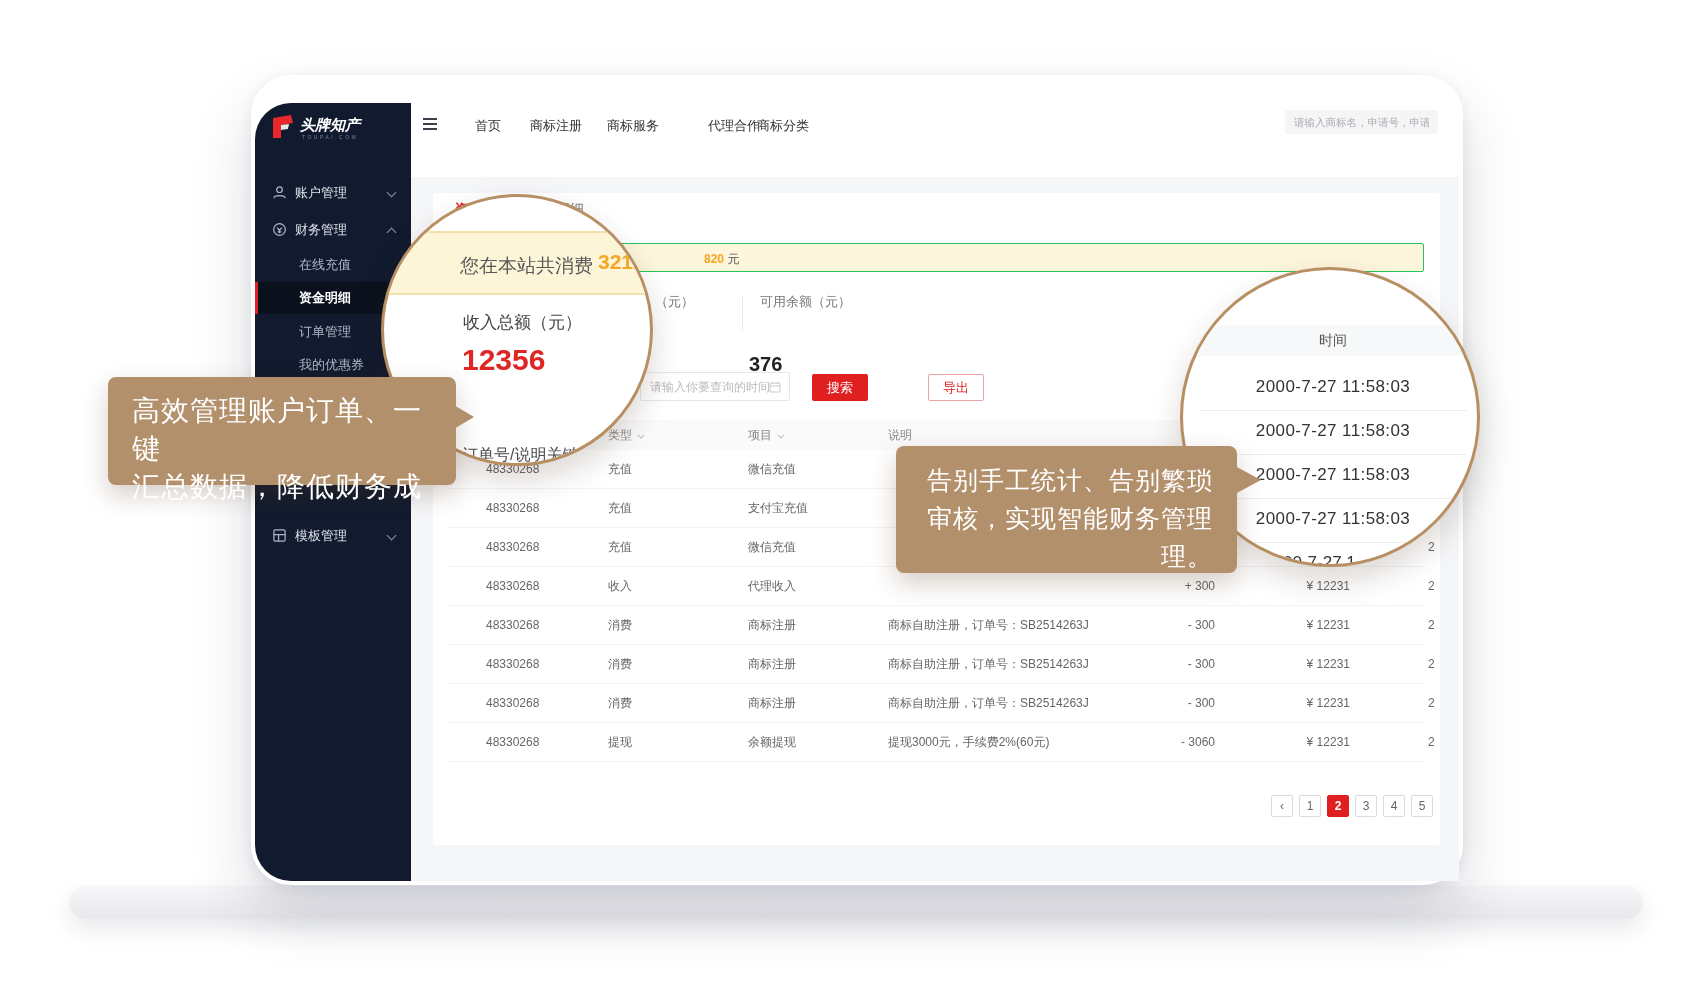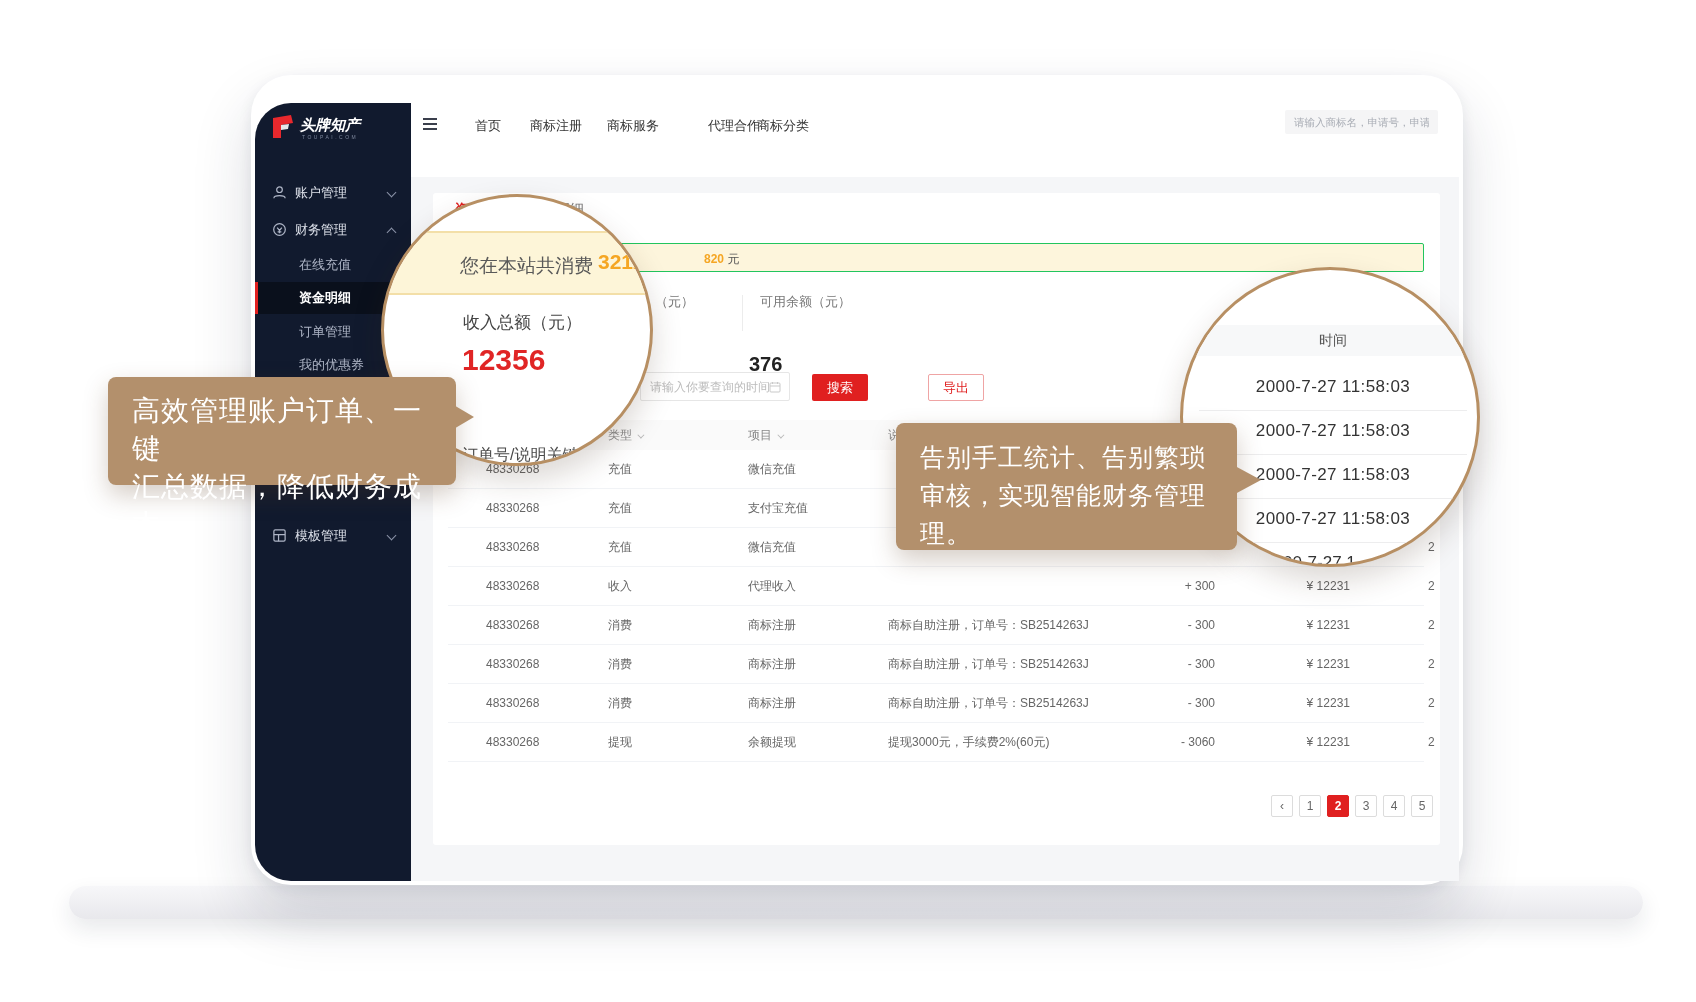--- a/index.html
+++ b/index.html
@@ -314,18 +314,18 @@
   <div class="timesep" style="top:272px;"></div>
   <div class="abs" style="left:100px;top:283px;font-size:17px;color:#333;">00-7-27  1</div>
 </div>
 
 <div class="tip" style="left:108px;top:377px;width:348px;height:108px;">
   <div>高效管理账户订单、一键</div>
   <div>汇总数据，降低财务成本</div>
 </div>
 <div class="tip-arrow" style="left:452px;top:404px;border-top:13px solid transparent;border-bottom:13px solid transparent;border-left:22px solid #b3906c;"></div>
 
-<div class="tip" style="left:896px;top:423px;width:341px;height:127px;font-size:25px;">
+<div class="tip" style="left:896px;top:446px;width:341px;height:127px;font-size:25px;text-align:right;">
   <div>告别手工统计、告别繁琐</div>
   <div>审核，实现智能财务管理</div>
   <div>理。</div>
 </div>
 <div class="tip-arrow" style="left:1235px;top:466px;border-top:14px solid transparent;border-bottom:14px solid transparent;border-left:26px solid #b3906c;"></div>
 
 </body></html>

